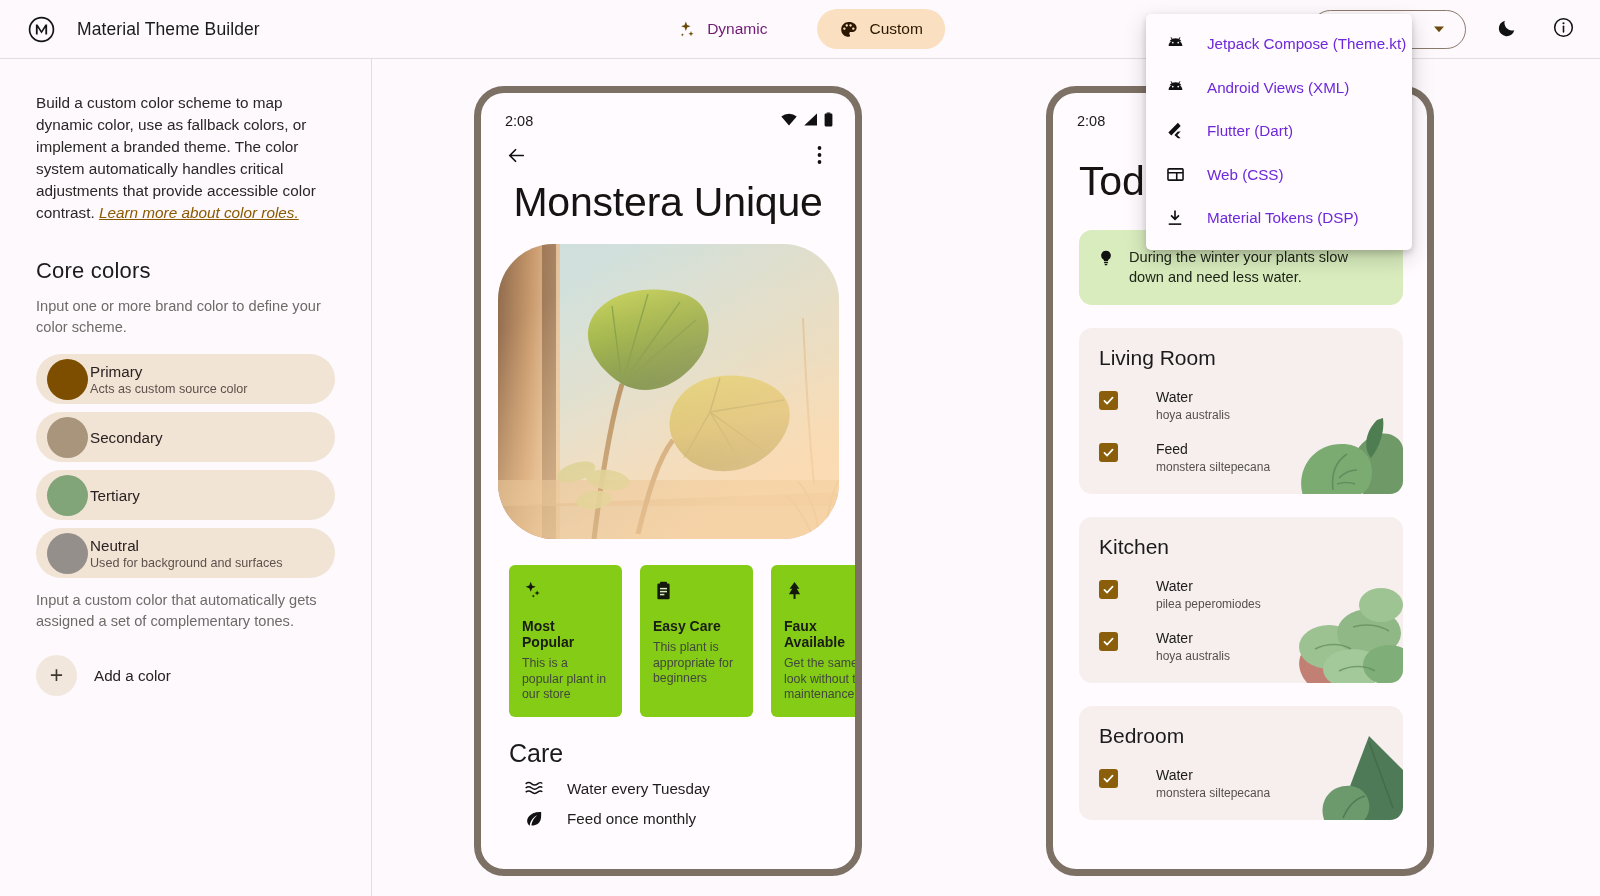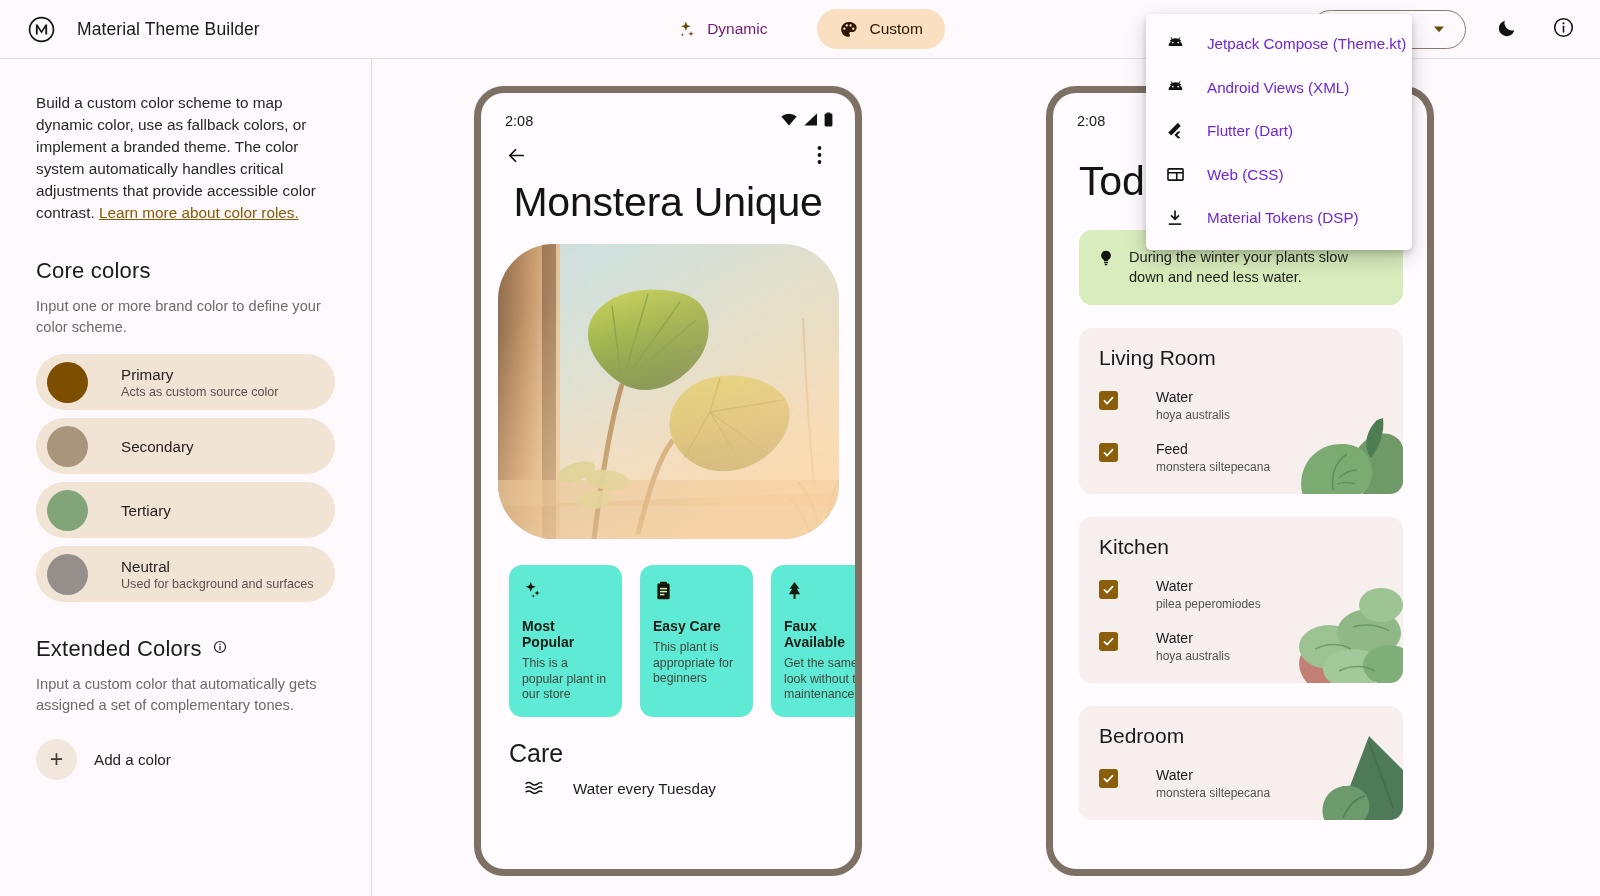--- a/index.html
+++ b/index.html
@@ -72,30 +72,30 @@
   
   .sidebar {
     position: absolute; top: 59px; left: 0;
     width: 372px; height: 837px;
     background: #fdf9fd;
     border-right: 1px solid #e3dddd;
     padding: 33px 36px 0 36px;
     overflow: hidden;
   }
   .intro { font-size: 15.3px; line-height: 22px; color: #2a2727; }
-  .intro a { color: #8a5a00; text-decoration: underline; }
+  .intro a { color: #8a5a00; text-decoration: underline; font-style: italic; }
   .h2 { font-size: 22px; font-weight: 400; color: #1b1b1b; margin-top: 34px; letter-spacing: .2px; }
   .h2-row { display: flex; align-items: center; gap: 11px; margin-top: 34px; }
   .h2-row .h2 { margin-top: 0; }
   .sub { font-size: 14.6px; line-height: 21px; color: #6e6a68; margin-top: 12px; }
 
   .swatch-list { margin-top: 16px; display: flex; flex-direction: column; gap: 8px; }
   .swatch-row {
-    display: flex; align-items: center; gap: 33px;
-    height: 56px; border-radius: 31px; padding-left: 11px;
+    display: flex; align-items: center; gap: 2px;
+    height: 50px; border-radius: 31px; padding-left: 11px;
     background: #f2e4d5; cursor: pointer;
   }
   .dot { width: 41px; height: 41px; border-radius: 50%; flex: 0 0 41px; }
   .sw-title { font-size: 15.2px; color: #2a2222; }
   .sw-desc { font-size: 12.6px; color: #5c524c; margin-top: 2px; }
 
   .add-row { display: flex; align-items: center; gap: 17px; margin-top: 23px; cursor: pointer; }
   .add-circle {
     width: 41px; height: 41px; border-radius: 50%; background: #f2e7dc;
     display: flex; align-items: center; justify-content: center;
@@ -131,29 +131,29 @@
     letter-spacing: -.2px;
   }
 
   .hero {
     margin: 16px auto 0 auto; width: 341px; height: 295px;
     border-radius: 56px; overflow: hidden; position: relative;
   }
 
   .chips { display: flex; gap: 18px; padding: 26px 0 0 28px; }
   .chip {
-    width: 113px; min-height: 118px; background: #5eead4; border-radius: 13px;
+    width: 113px; min-height: 118px; background: #84cc16; border-radius: 6px;
     padding: 13px 13px 14px 13px; flex: 0 0 113px;
   }
   .chip-ico { height: 24px; display: flex; align-items: center; }
   .chip-title { font-size: 14px; font-weight: 700; color: #1a1c16; margin-top: 16px; }
   .chip-desc { font-size: 12.3px; line-height: 15.5px; color: #42483b; margin-top: 6px; }
 
   .care-h { font-size: 25px; color: #1b1b1b; padding: 22px 0 0 28px; font-weight: 400; }
-  .care-row { display: flex; align-items: center; gap: 28px; padding: 12px 0 0 42px; }
+  .care-row { display: flex; align-items: center; gap: 22px; padding: 12px 0 0 42px; }
   .care-ico { width: 22px; display: flex; justify-content: center; }
   .care-text { font-size: 15.2px; color: #1f1d1c; }
 
   
   .today-h { font-size: 41px; color: #161413; padding: 28px 0 0 26px; font-weight: 400; letter-spacing: -.2px; }
   .tip {
     margin: 25px 24px 0 26px; background: #d8ecbd; border-radius: 13px;
     display: flex; gap: 14px; padding: 17px 18px 18px 18px;
   }
   .tip-text { font-size: 14.6px; line-height: 20px; color: #20251a; }
@@ -315,30 +315,20 @@
       </div>
       <div class="swatch-row">
         <span class="dot" style="background:#948f8b"></span>
         <span>
           <span class="sw-title" style="display:block">Neutral</span>
           <span class="sw-desc" style="display:block">Used for background and surfaces</span>
         </span>
       </div>
     </div>
 
-    <div class="h2-row">
-      <h2 class="h2">Extended Colors</h2>
-      <span>
-        <svg width="14" height="14" viewBox="0 0 24 24" fill="none" stroke="#1b1b1b" stroke-width="2">
-          <circle cx="12" cy="12" r="9.4"></circle>
-            <path d="M12 11v6" stroke-linecap="round"></path>
-          <circle cx="12" cy="7.4" r="1.3" fill="#1b1b1b" stroke="none"></circle>
-        </svg>
-      </span>
-    </div>
     <p class="sub">Input a custom color that automatically gets assigned a set of complementary tones.</p>
 
     <div class="add-row">
       <span class="add-circle">+</span>
       <span class="add-label">Add a color</span>
     </div>
   </div>
 
   <div class="canvas">
 
@@ -493,20 +483,28 @@
       <div class="care-row">
         <span class="care-ico">
           <svg width="20" height="16" viewBox="0 0 24 18" fill="none" stroke="#111" stroke-width="1.7">
             <path d="M2 4c2.4-2 4.8-2 7.2 0s4.8 2 7.2 0 4.2-1.7 5.6-.5"></path>
             <path d="M2 9c2.4-2 4.8-2 7.2 0s4.8 2 7.2 0 4.2-1.7 5.6-.5"></path>
             <path d="M2 14c2.4-2 4.8-2 7.2 0s4.8 2 7.2 0 4.2-1.7 5.6-.5"></path>
           </svg>
         </span>
         <span class="care-text">Water every Tuesday</span>
       </div>
+      <div class="care-row">
+        <span class="care-ico">
+          <svg width="20" height="20" viewBox="0 0 24 24" fill="#111">
+            <path d="M20.5 3.6C14 3.2 8.2 5.4 5.3 9.6c-2.6 3.8-1.6 8.4 1.6 10.6.4-5.6 4-10.3 9-12.6-3.6 2.9-6.2 7-7.1 11.9 5.6 1.3 10.5-2.6 11.5-8 .4-2.3.4-5.2.2-7.9z"></path>
+          </svg>
+        </span>
+        <span class="care-text">Feed once monthly</span>
+      </div>
     </div>
 
     <div class="phone" id="phone2">
       <div class="status">
         <span>2:08</span>
         <span class="status-icons">
           <span>
             <svg width="9" height="15" viewBox="0 0 9 15" fill="#111">
                 <rect x="2.6" y=".4" width="3.8" height="1.4" rx=".4"></rect>
                 <rect x=".6" y="1.6" width="7.8" height="12.8" rx="1.1"></rect>

